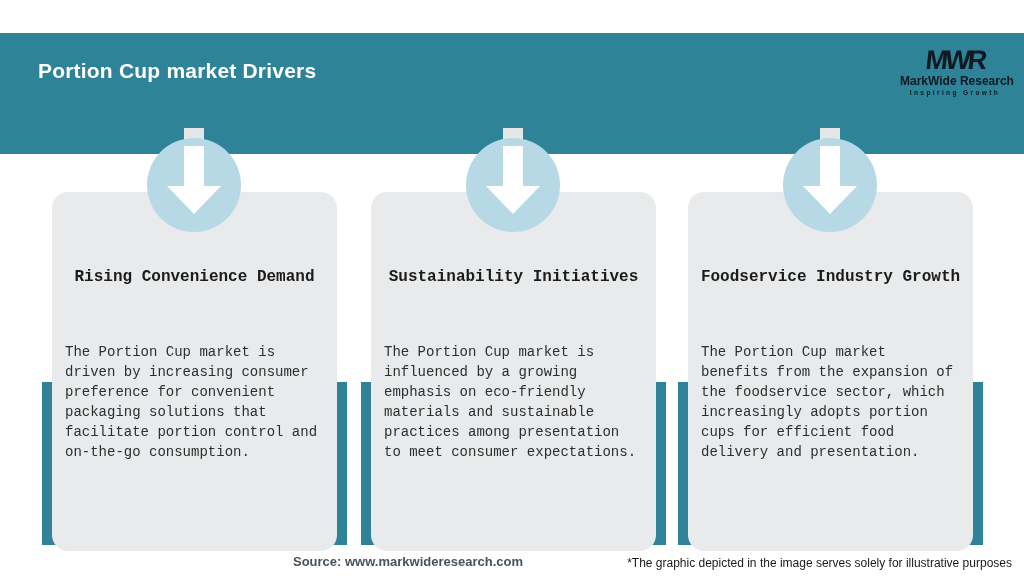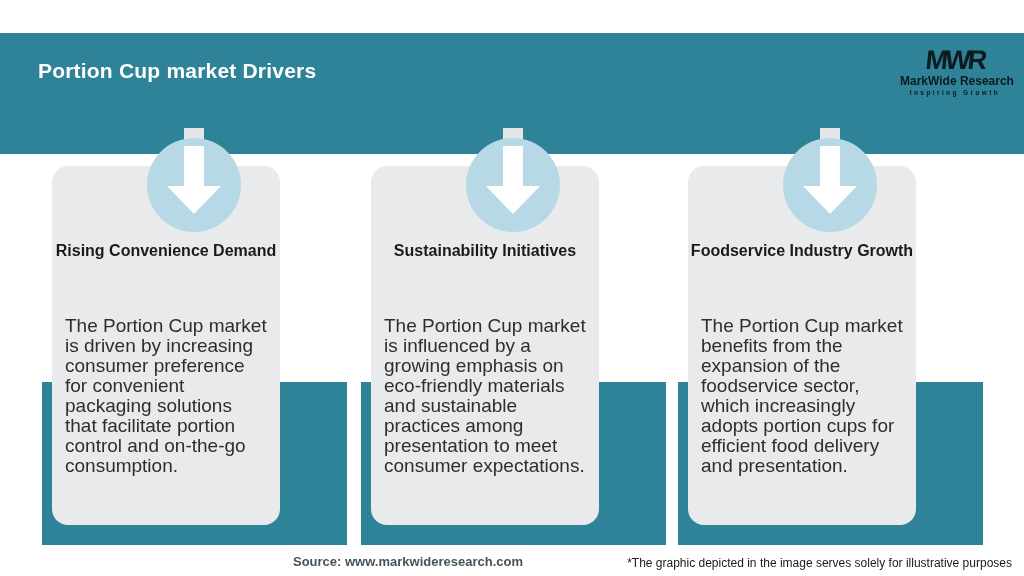--- a/index.html
+++ b/index.html
@@ -61,41 +61,42 @@
     top: 382px;
     width: 305px;
     height: 163px;
     background: #2F8398;
   }
   .band1 { left: 42px; }
   .band2 { left: 361px; }
   .band3 { left: 678px; }
   .card {
     position: absolute;
-    top: 166px;
-    width: 228px;
+    top: 192px;
+    width: 285px;
     height: 359px;
     background: #E8EAEB;
     border-radius: 16px;
+    font-family: Liberation Mono, monospace;
   }
   .card1 { left: 52px; }
   .card2 { left: 371px; }
   .card3 { left: 688px; }
   .card-title {
     position: absolute;
     top: 76px; left: 0; right: 0;
     text-align: center;
     font-size: 16px;
     font-weight: bold;
     color: #1b1b1b;
   }
   .card-body {
     position: absolute;
     top: 150px; left: 13px; right: 13px;
-    font-size: 19px;
+    font-size: 14px;
     line-height: 20px;
     color: #2e2e2e;
     text-align: left;
   }
   
   .arrow-tab {
     position: absolute;
     top: 128px;
     width: 20px;
     height: 14px;

